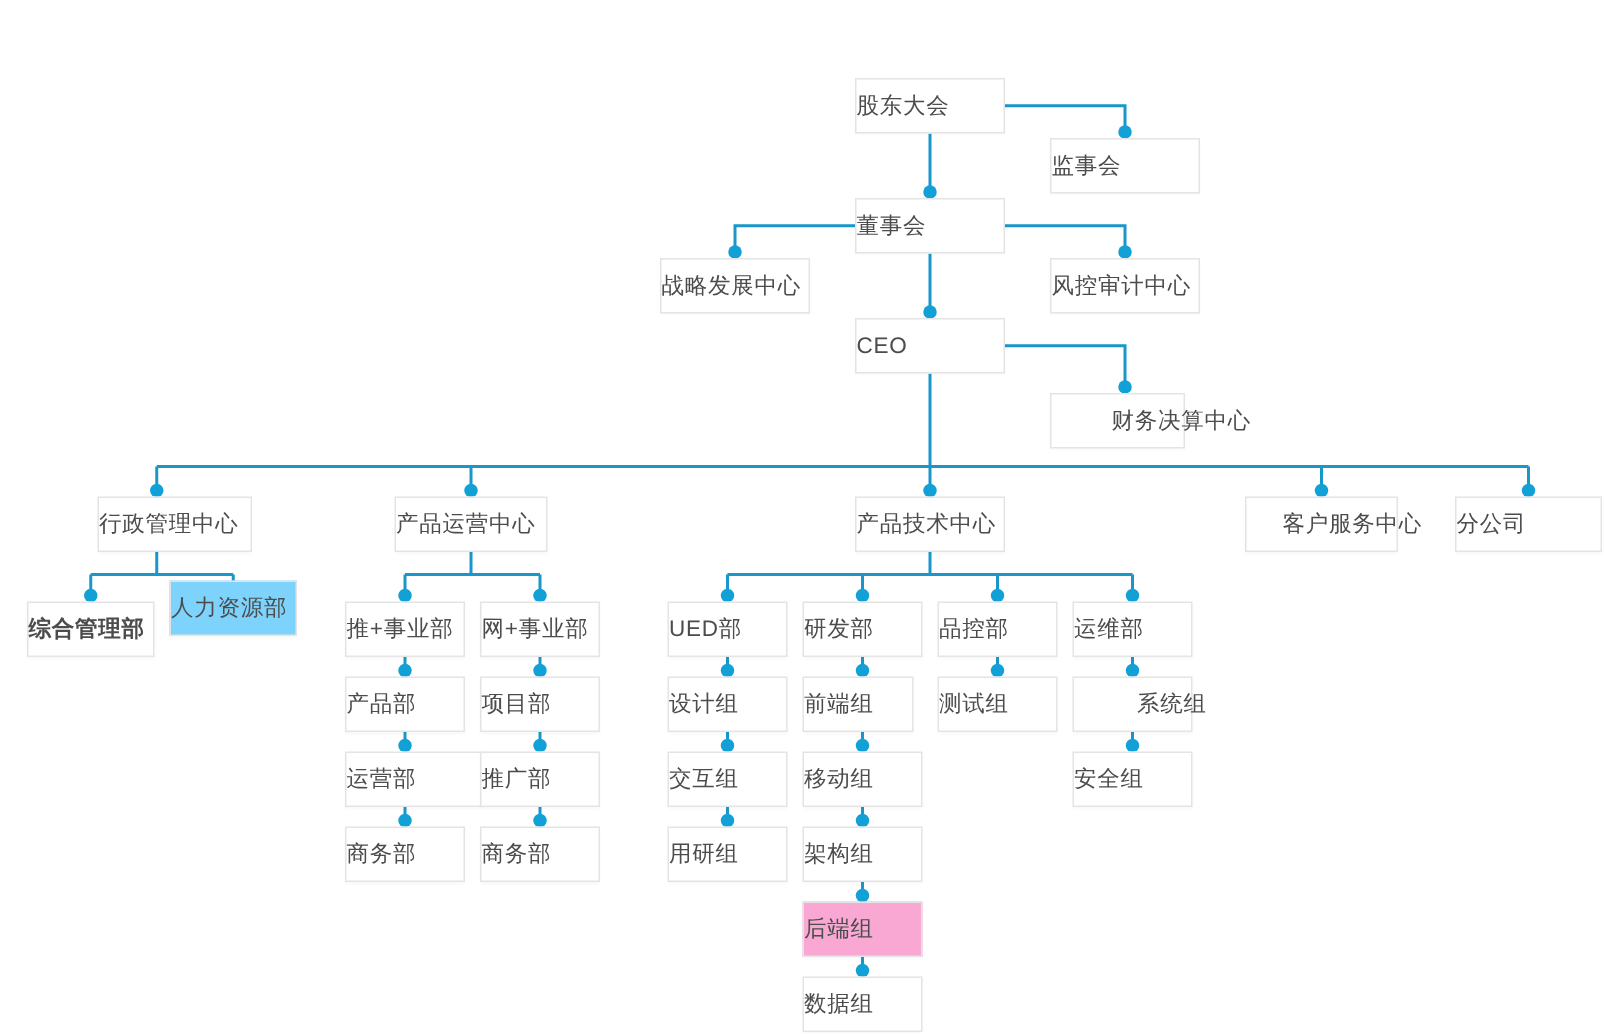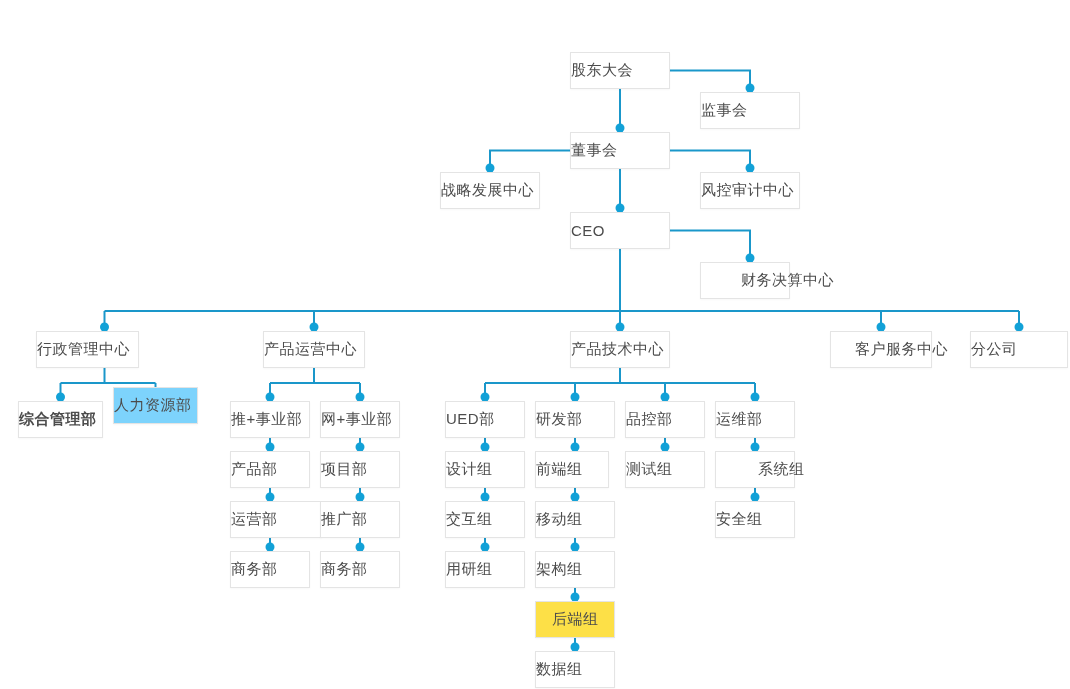--- a/index.html
+++ b/index.html
@@ -151,21 +151,21 @@
       </div>
       <div class="node" style="left: 700px; top: 172px; width: 100px; height: 37px; border-color: rgb(228, 228, 228); background: rgb(255, 255, 255);">
         <span style="color: rgb(76, 76, 76);">风控审计中心</span>
       </div>
       <div class="node" style="left: 570px; top: 212px; width: 100px; height: 37px; border-color: rgb(228, 228, 228); background: rgb(255, 255, 255);">
         <span style="color: rgb(76, 76, 76);">CEO</span>
       </div>
       <div class="node" style="left: 700px; top: 262px; width: 90px; height: 37px; border-color: rgb(228, 228, 228); background: rgb(255, 255, 255); padding-left: 40px;">
         <span style="color: rgb(76, 76, 76);">财务决算中心</span>
       </div>
-      <div class="node" style="left: 36px; top: 331px; width: 103px; height: 37px; border-color: rgb(228, 228, 228); background: rgb(255, 255, 255);">
+      <div class="node" style="left: 65px; top: 331px; width: 103px; height: 37px; border-color: rgb(228, 228, 228); background: rgb(255, 255, 255);">
         <span style="color: rgb(76, 76, 76);">行政管理中心</span>
       </div>
       <div class="node" style="left: 263px; top: 331px; width: 102px; height: 37px; border-color: rgb(228, 228, 228); background: rgb(255, 255, 255);">
         <span style="color: rgb(76, 76, 76);">产品运营中心</span>
       </div>
       <div class="node" style="left: 570px; top: 331px; width: 100px; height: 37px; border-color: rgb(228, 228, 228); background: rgb(255, 255, 255);">
         <span style="color: rgb(76, 76, 76);">产品技术中心</span>
       </div>
       <div class="node" style="left: 830px; top: 331px; width: 102px; height: 37px; border-color: rgb(228, 228, 228); background: rgb(255, 255, 255);">
         <span style="color: rgb(76, 76, 76); margin-left: 24px;">客户服务中心</span>
@@ -235,20 +235,20 @@
       </div>
       <div class="node" style="left: 320px; top: 551px; width: 80px; height: 37px; border-color: rgb(228, 228, 228); background: rgb(255, 255, 255);">
         <span style="color: rgb(76, 76, 76);">商务部</span>
       </div>
       <div class="node" style="left: 445px; top: 551px; width: 80px; height: 37px; border-color: rgb(228, 228, 228); background: rgb(255, 255, 255);">
         <span style="color: rgb(76, 76, 76);">用研组</span>
       </div>
       <div class="node" style="left: 535px; top: 551px; width: 80px; height: 37px; border-color: rgb(228, 228, 228); background: rgb(255, 255, 255);">
         <span style="color: rgb(76, 76, 76);">架构组</span>
       </div>
-      <div class="node" style="left: 535px; top: 601px; width: 80px; height: 37px; border-color: rgb(228, 228, 228); background: #fde047; padding-left: 16px;">
+      <div class="node" style="left: 535px; top: 601px; width: 80px; height: 37px; border-color: rgb(228, 228, 228); background: #f9a8d4;">
         <span style="color: rgb(76, 76, 76);">后端组</span>
       </div>
       <div class="node" style="left: 535px; top: 651px; width: 80px; height: 37px; border-color: rgb(228, 228, 228); background: rgb(255, 255, 255);">
         <span style="color: rgb(76, 76, 76);">数据组</span>
       </div>
     </div>
 </div>
 
 </body></html>

